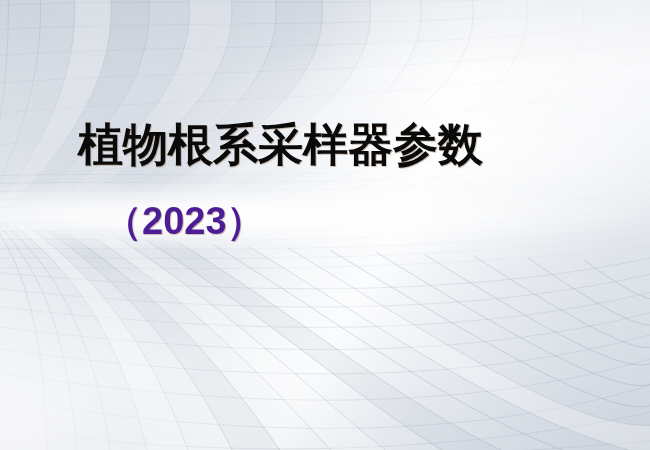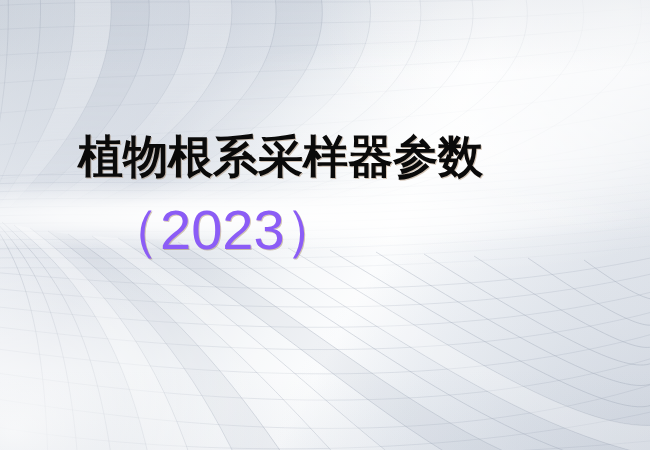--- a/index.html
+++ b/index.html
@@ -115,30 +115,29 @@
     position: absolute;
     left: 78px;
     top: 122px;
     font-size: 45px;
     line-height: 1.0;
     font-weight: bold;
     color: #0a0a0a;
     letter-spacing: 0px;
     white-space: nowrap;
     text-shadow: 1px 1px 0 rgba(120,70,20,0.30);
-    margin-top: 12px;
   }
   #slide-subtitle {
     position: absolute;
     left: 104px;
     top: 202px;
-    font-size: 56px;
+    font-size: 38px;
     line-height: 1.0;
-    font-weight: normal;
-    color: #8b5cf6;
+    font-weight: bold;
+    color: #4c1d95;
     letter-spacing: 0px;
     white-space: nowrap;
     text-shadow: 1px 1px 0 rgba(120,70,20,0.30);
   }
 </style>
 </head>
 <body>
 
 <div id="slide">
 

